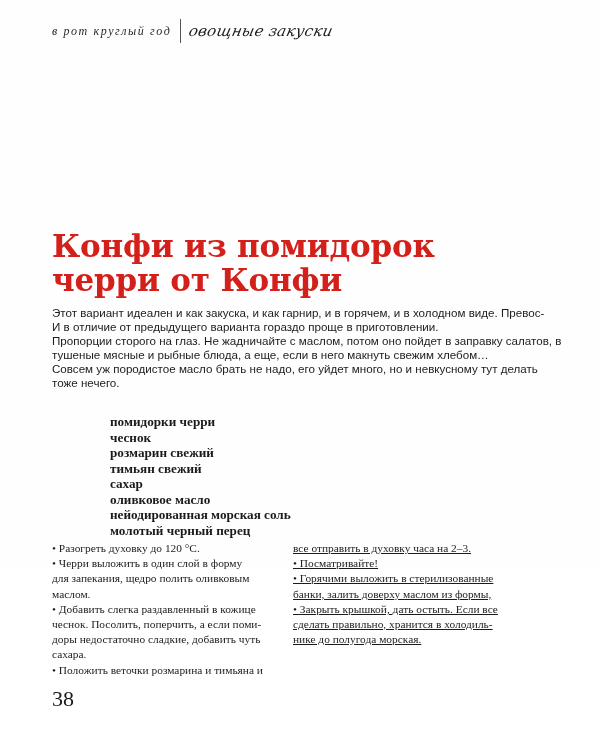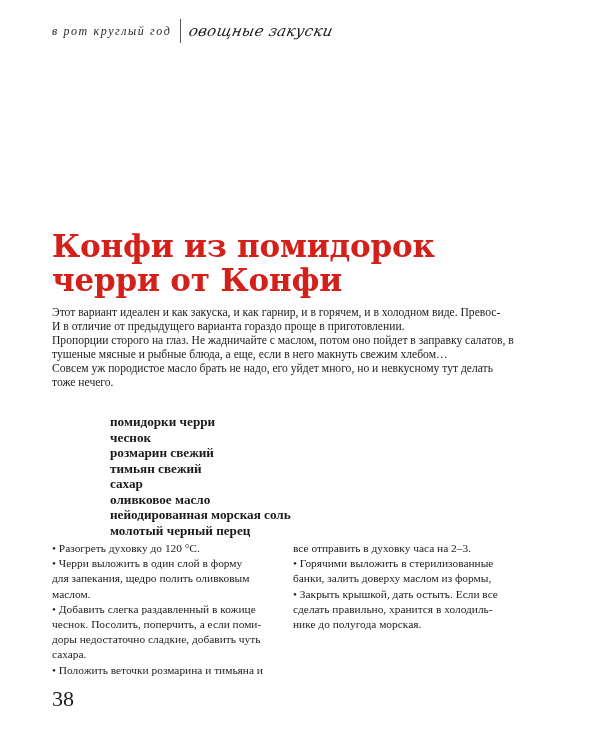--- a/index.html
+++ b/index.html
@@ -63,21 +63,21 @@
       color: #d3201a;
       letter-spacing: -0.2px;
     }
     .title span { display: block; white-space: nowrap; }
     .intro {
       position: absolute;
       left: 52px;
       top: 306px;
       width: 500px;
       margin: 0;
-      font-family: Liberation Serif, serif;
+      font-family: Liberation Sans, sans-serif;
       font-size: 11.6px;
       line-height: 13.9px;
       color: #1c1c1c;
     }
     .intro span { display: block; white-space: nowrap; }
     .ingredients {
       position: absolute;
       left: 110px;
       top: 414px;
       margin: 0;
@@ -93,21 +93,21 @@
     .steps {
       position: absolute;
       top: 541px;
       width: 235px;
       font-family: "Liberation Serif", serif;
       font-size: 11.4px;
       line-height: 15.2px;
       color: #1c1c1c;
     }
     .steps.col-left { left: 52px; }
-    .steps.col-right { left: 293px; }
+    .steps.col-right { left: 293px; text-decoration: underline; }
     .steps span { display: block; white-space: nowrap; }
     .page-number {
       position: absolute;
       left: 52px;
       top: 686px;
       font-family: "Liberation Serif", serif;
       font-size: 22px;
       color: #1a1a1a;
     }
   </style>
@@ -154,20 +154,21 @@
     <span>маслом.</span>
     <span>• Добавить слегка раздавленный в кожице</span>
     <span>чеснок. Посолить, поперчить, а если поми-</span>
     <span>доры недостаточно сладкие, добавить чуть</span>
     <span>сахара.</span>
     <span>• Положить веточки розмарина и тимьяна и</span>
   </div>
 
   <div class="steps col-right">
     <span>все отправить в духовку часа на 2–3.</span>
+    <span>• Посматривайте!</span>
     <span>• Горячими выложить в стерилизованные</span>
     <span>банки, залить доверху маслом из формы,</span>
     <span>• Закрыть крышкой, дать остыть. Если все</span>
     <span>сделать правильно, хранится в холодиль-</span>
     <span>нике до полугода морская.</span>
   </div>
 
   <div class="page-number">38</div>
 </div>
 

